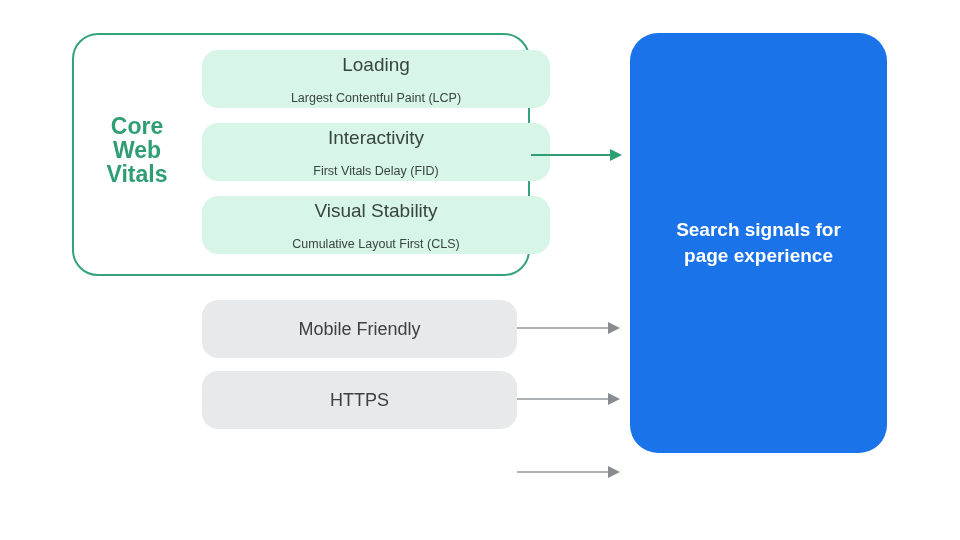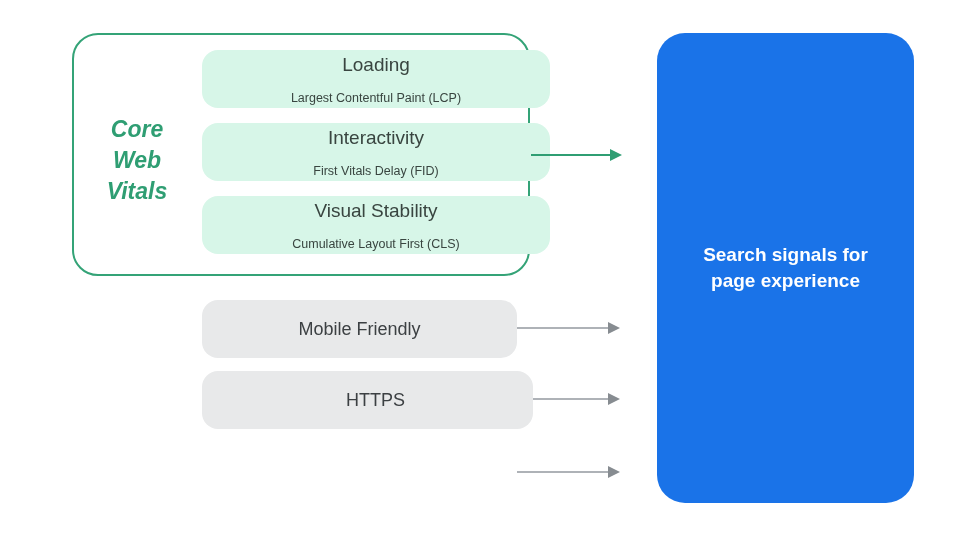--- a/index.html
+++ b/index.html
@@ -17,46 +17,46 @@
 
   
   .cwv-box{
     position:absolute;left:72px;top:33px;width:458px;height:243px;
     box-sizing:border-box;border:2px solid var(--green-border,#34a377);
     border-radius:26px;background:#ffffff;
   }
   .cwv-label{
     position:absolute;left:92px;top:114px;width:90px;
     text-align:center;color:var(--green,#2f9e73);
-    font-size:23px;font-weight:700;line-height:31px;font-style:italic;
+    font-size:23px;font-weight:700;line-height:24px;
   }
   .mint-card{
     position:absolute;left:202px;width:348px;height:58px;
     background:var(--mint,#d7f6e8);border-radius:16px;
     display:flex;flex-direction:column;align-items:center;justify-content:center;
     text-align:center;
   }
   .mint-card.c1{top:50px;} .mint-card.c2{top:123px;} .mint-card.c3{top:196px;}
   .card-title{font-size:19px;color:var(--card-text,#394540);line-height:23px;}
   .card-subtitle{font-size:12.5px;color:var(--card-text,#394540);line-height:16px;margin-top:14px;}
 
   
   .signal-box{
     position:absolute;left:202px;width:315px;height:58px;
     background:var(--gray-box,#e8e9ea);border-radius:16px;
     display:flex;align-items:center;justify-content:center;text-align:center;
   }
-  .signal-box.s1{top:300px;} .signal-box.s2{top:371px;padding-left:16px;} .signal-box.s3{top:443px;}
+  .signal-box.s1{top:300px;} .signal-box.s2{top:371px;} .signal-box.s3{top:443px;}
   .signal-label{font-size:18px;color:var(--text-dark,#3c4043);}
 
   
   .result-panel{
-    position:absolute;left:630px;top:33px;width:257px;height:470px;
+    position:absolute;left:630px;top:33px;width:257px;height:420px;
     background:var(--blue,#1a73e8);border-radius:28px;
-    display:flex;align-items:center;justify-content:center;margin-left:27px;
+    display:flex;align-items:center;justify-content:center;
   }
   .result-label{
     width:165px;text-align:center;color:var(--white,#ffffff);
     font-size:19px;font-weight:700;line-height:26px;
   }
 
   
   .arrow{position:absolute;height:2px;}
   .arrow .stem{position:absolute;left:0;right:10px;top:0;height:2px;background:var(--stem);}
   .arrow .head{

